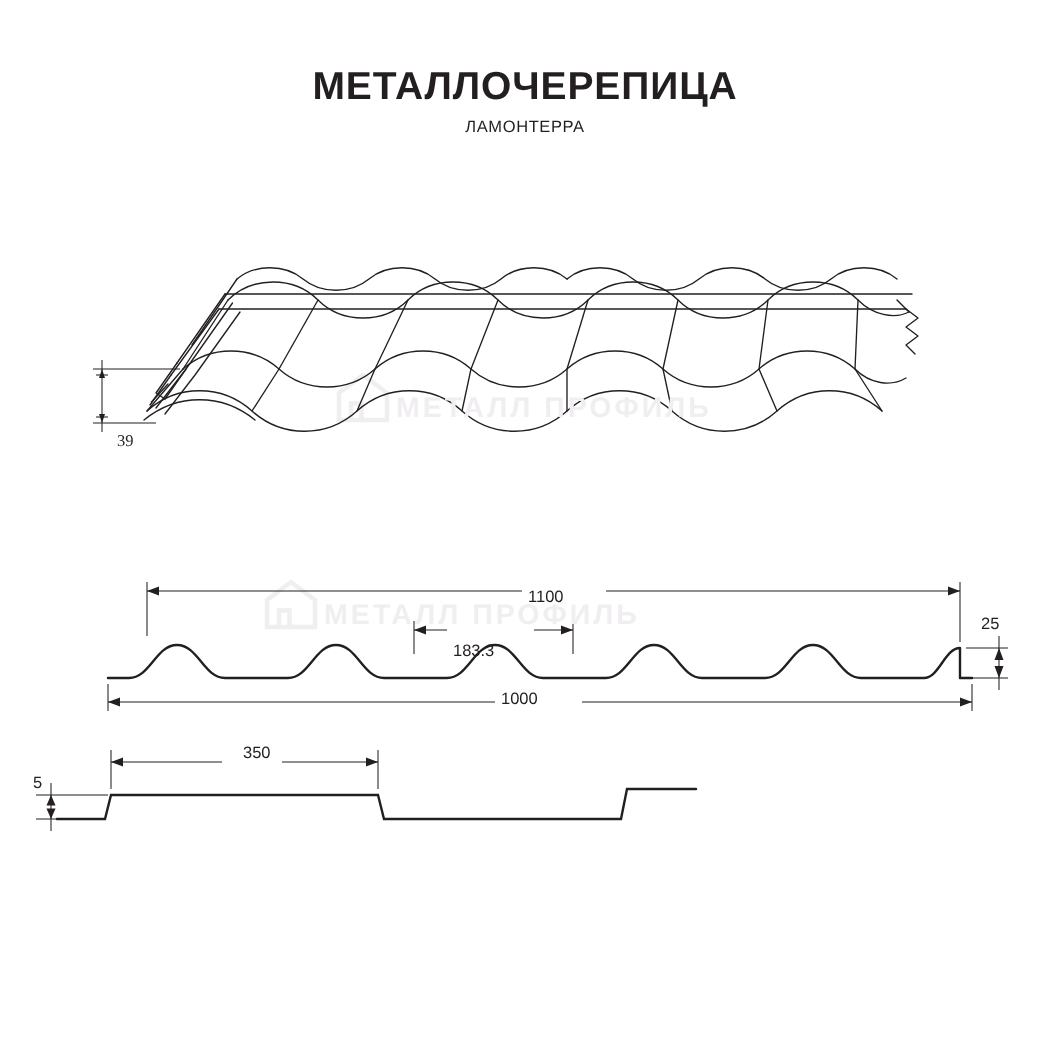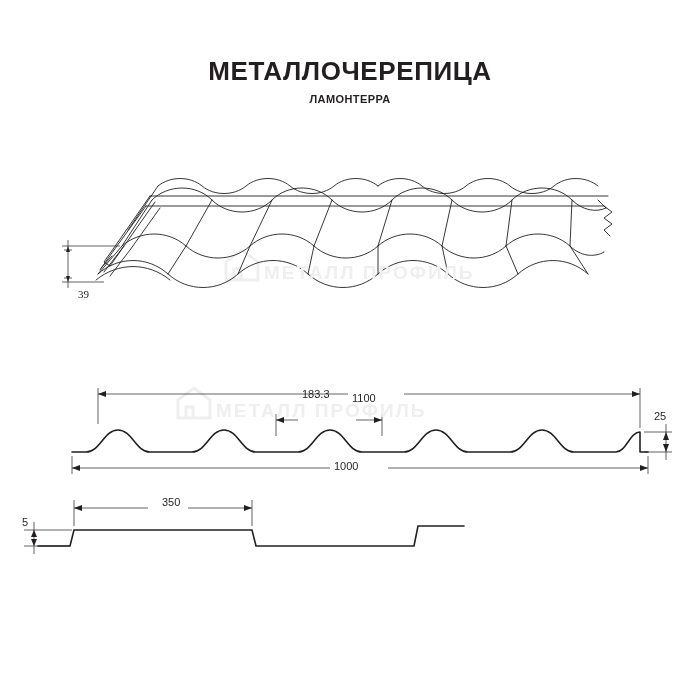--- a/index.html
+++ b/index.html
@@ -18,47 +18,47 @@
   #sheet {
     position: absolute;
     left: 0;
     top: 0;
     width: 700px;
     height: 700px;
   }
   .title-block {
     position: absolute;
     left: 0;
-    top: 58px;
+    top: 44px;
     width: 700px;
     text-align: center;
   }
   .title-main {
     font-size: 26px;
     font-weight: bold;
     letter-spacing: 0.6px;
     color: #231f20;
     line-height: 1.05;
   }
   .title-sub {
     margin-top: 8px;
     font-size: 11px;
-    font-weight: bold;
+    font-weight: normal;
     letter-spacing: 0.4px;
     color: #231f20;
   }
   .dim {
     position: absolute;
     font-size: 11px;
     color: #231f20;
     white-space: nowrap;
   }
   .dim-39 { left: 78px; top: 288px; font-family: Liberation Serif, serif; }
   .dim-1100 { left: 352px; top: 380px; margin-top: 12px; }
-  .dim-1833 { left: 302px; top: 388px; }
+  .dim-1833 { left: 302px; top: 428px; }
   .dim-1190 { left: 334px; top: 460px; }
   .dim-25 { left: 654px; top: 410px; }
   .dim-350 { left: 150px; top: 496px; margin-left: 12px; }
   .dim-14 { left: 22px; top: 516px; }
   .watermark {
     position: absolute;
     pointer-events: none;
   }
   .wm-text {
     font-size: 19px;

